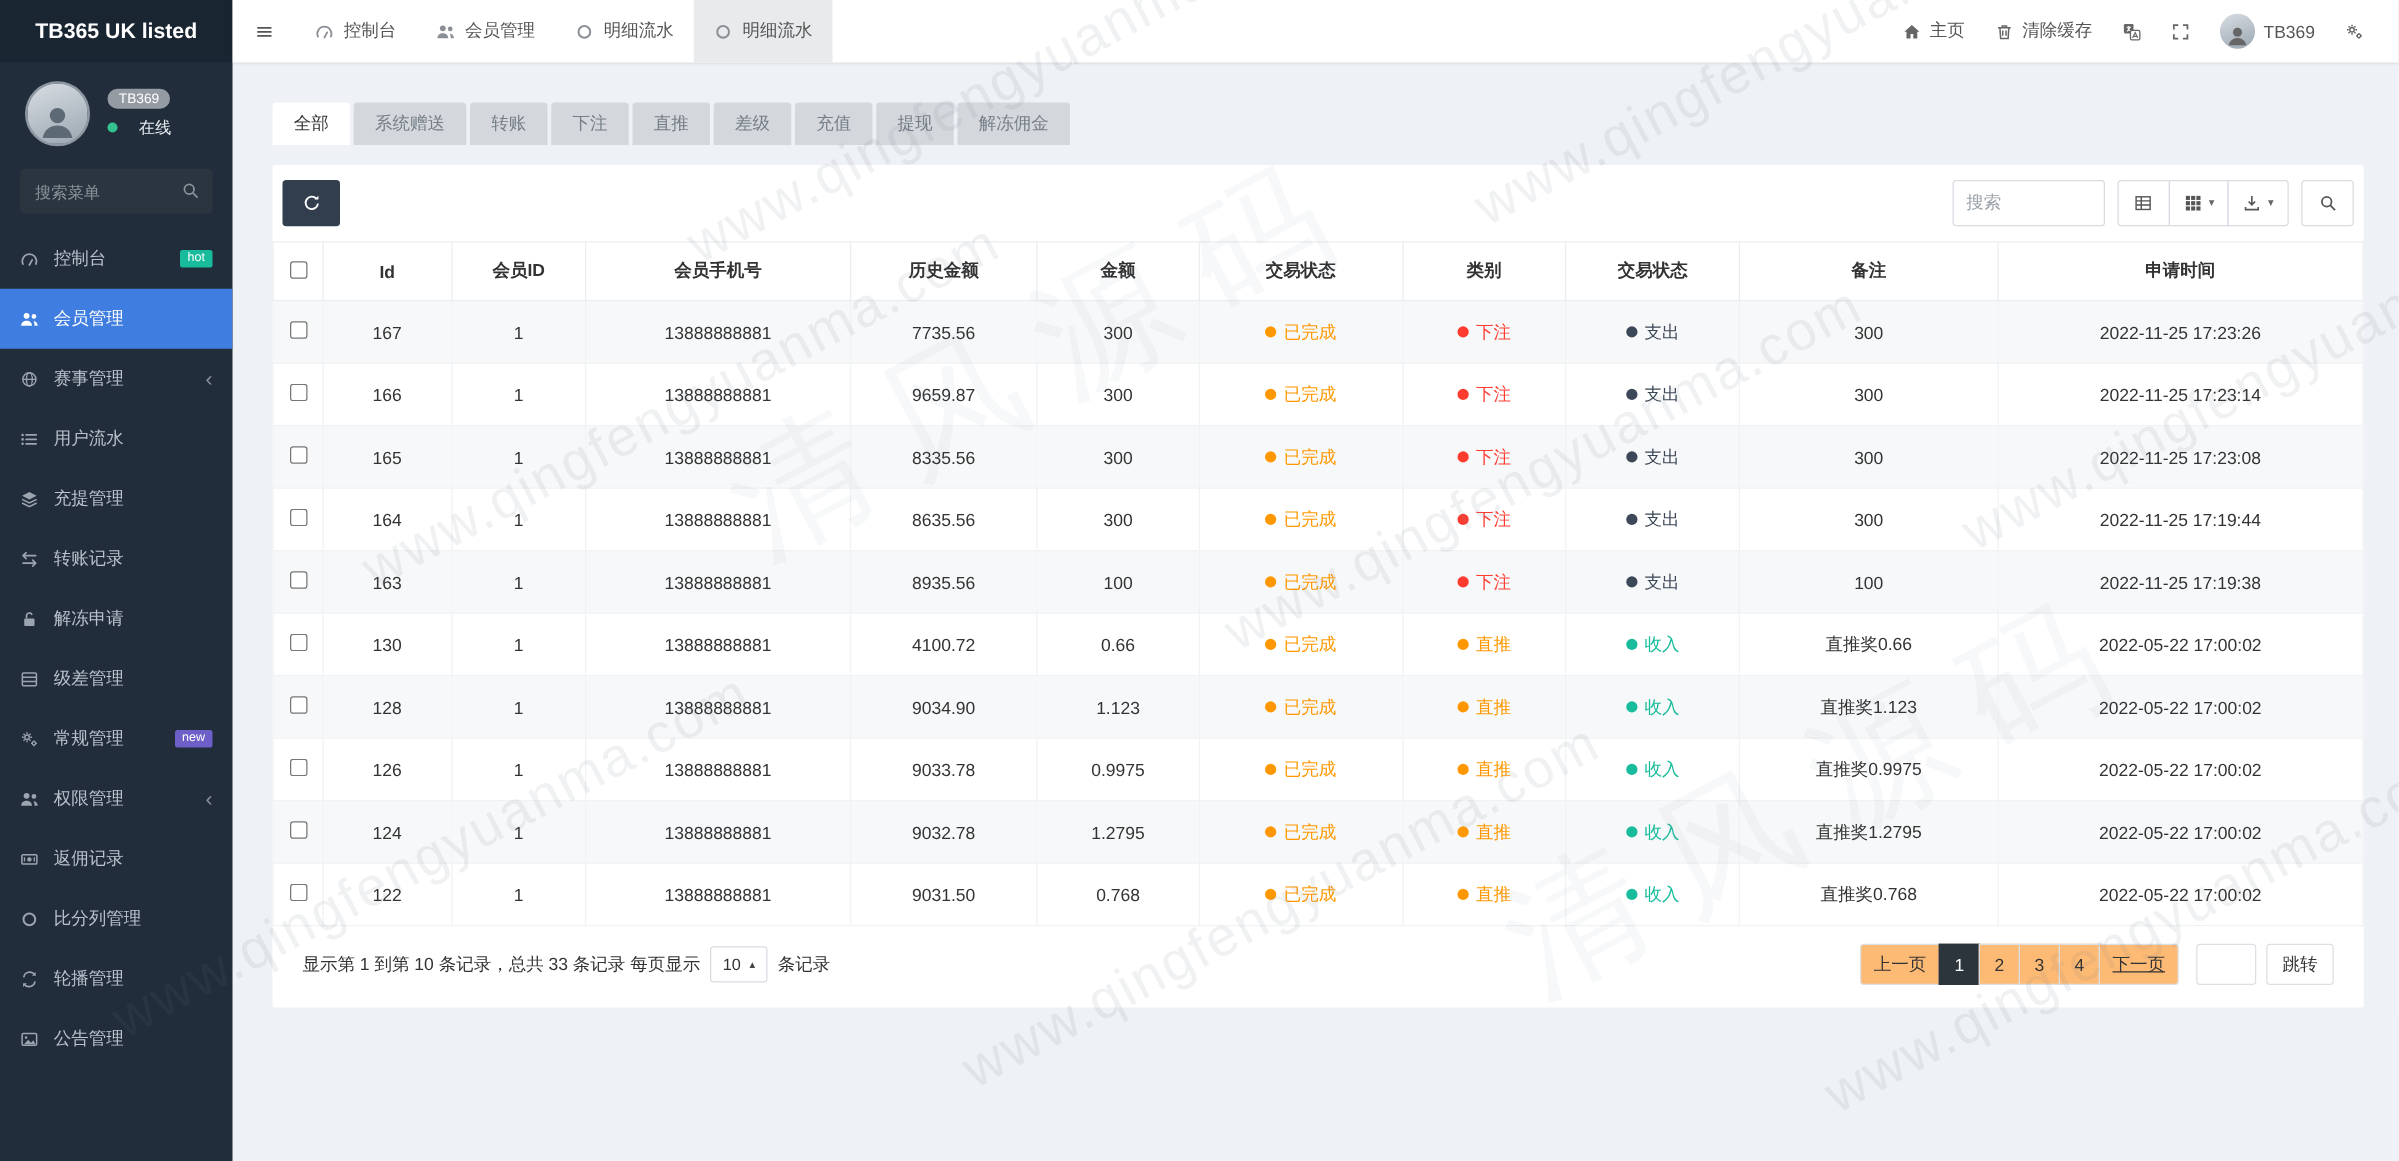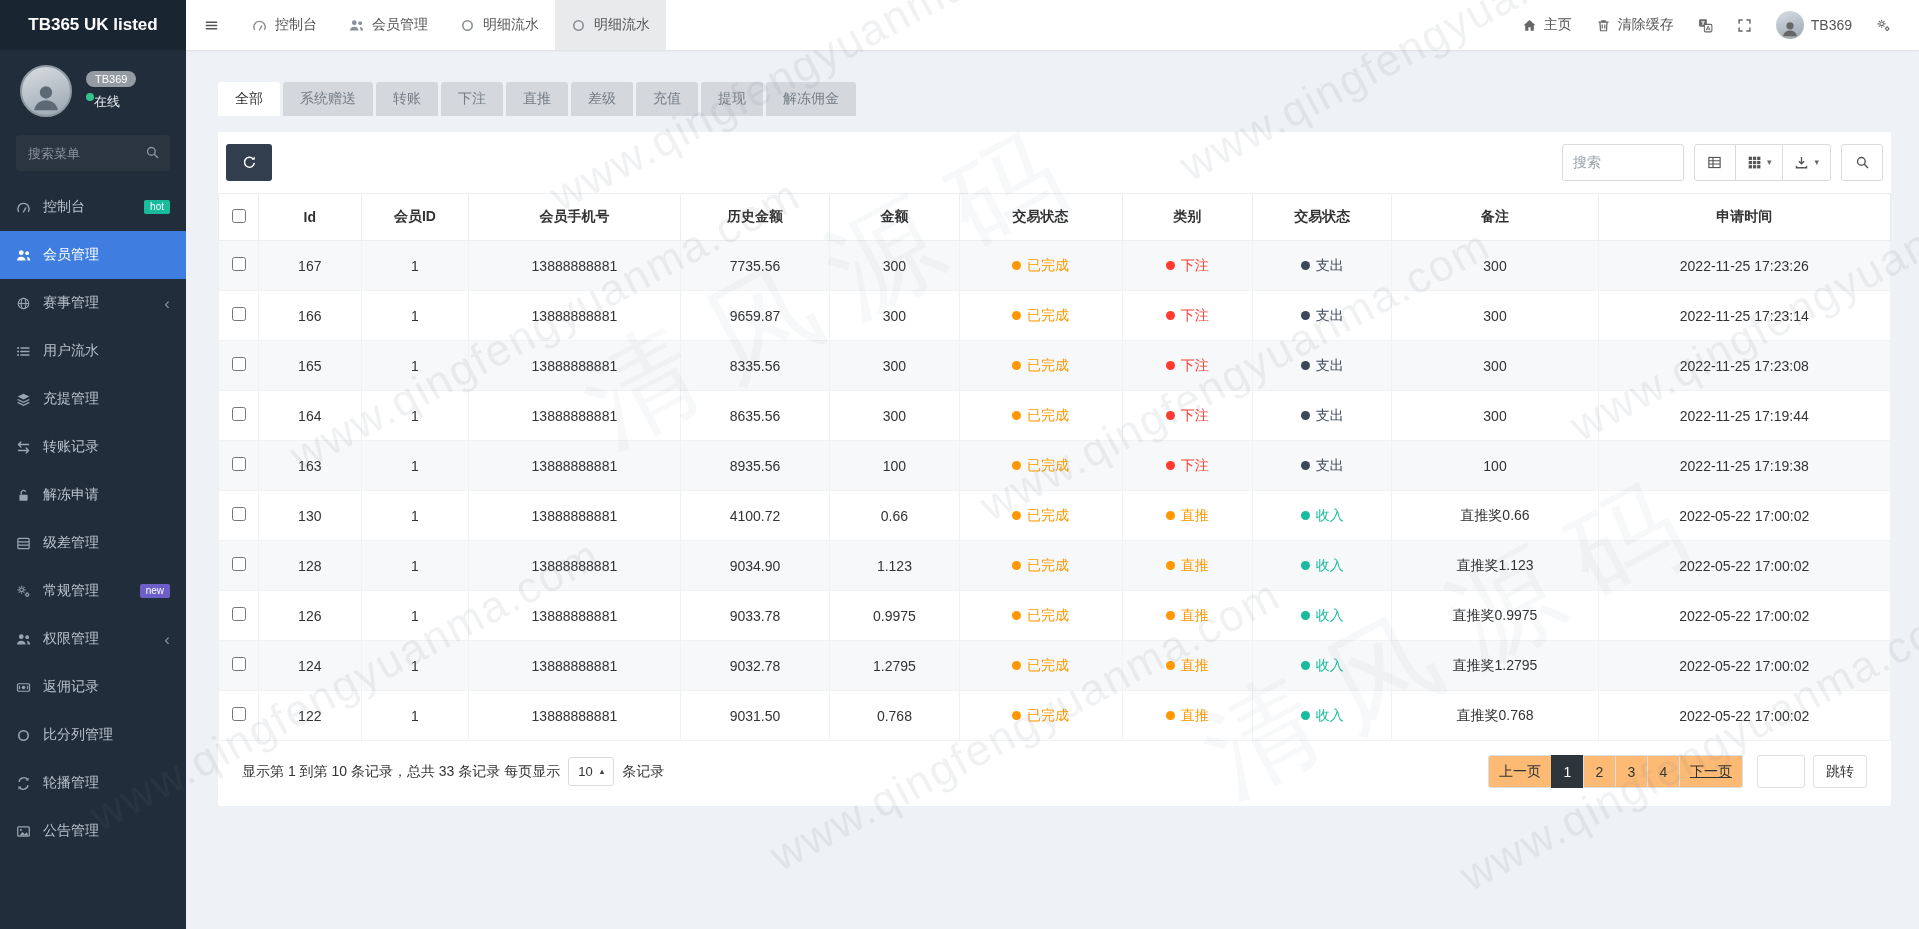--- a/index.html
+++ b/index.html
@@ -8,21 +8,21 @@
   .app{display:flex;width:1919px;height:929px;}
 
   
   .sidebar{width:186px;flex-shrink:0;background:#222d3b;color:#b8c2cc;display:flex;flex-direction:column;position:relative;z-index:2;}
   .logo{height:50px;line-height:50px;text-align:center;background:#1a2532;color:#fff;font-size:17px;font-weight:bold;cursor:pointer;}
   .userpanel{display:flex;align-items:center;gap:14px;padding:15px 20px 10px;}
   .avatar-lg{width:48px;height:48px;border-radius:50%;background:linear-gradient(160deg,#d8dde2,#9aa6b1);display:flex;align-items:center;justify-content:flex-end;flex-direction:column;overflow:hidden;border:2px solid #8d98a2;color:#5d6a76;}
   .avatar-lg .icn svg{width:34px;height:34px;display:block;}
   .uinfo{display:flex;flex-direction:column;gap:6px;}
   .ubadge{background:#949ba3;color:#fff;font-size:11px;padding:2px 9px;border-radius:9px;align-self:flex-start;}
-  .ustatus{display:flex;align-items:flex-start;gap:0;font-size:13px;color:#e8edf1;}
+  .ustatus{display:flex;align-items:center;gap:17px;font-size:13px;color:#e8edf1;}
   .dotg{width:8px;height:8px;border-radius:50%;background:#34c38f;display:inline-block;}
   .sidesearch{margin:8px 16px 12px;position:relative;}
   .sidesearch input{width:100%;box-sizing:border-box;height:36px;background:#2b3540;border:none;border-radius:4px;color:#cfd6dd;padding:0 32px 0 12px;font-size:13px;outline:none;font-family:inherit;}
   .sidesearch input::placeholder{color:#8a939c;}
   .sidesearch .sic{position:absolute;right:10px;top:10px;color:#8a939c;}
   #side-menu{flex:1;overflow:hidden;}
   .side-item{height:48px;display:flex;align-items:center;gap:12px;padding:0 16px;font-size:14px;cursor:pointer;}
   .side-item .icn{color:#9aa5af;}
   .side-item.active{background:#3f7de0;color:#fff;}
   .side-item.active .icn{color:#fff;}

